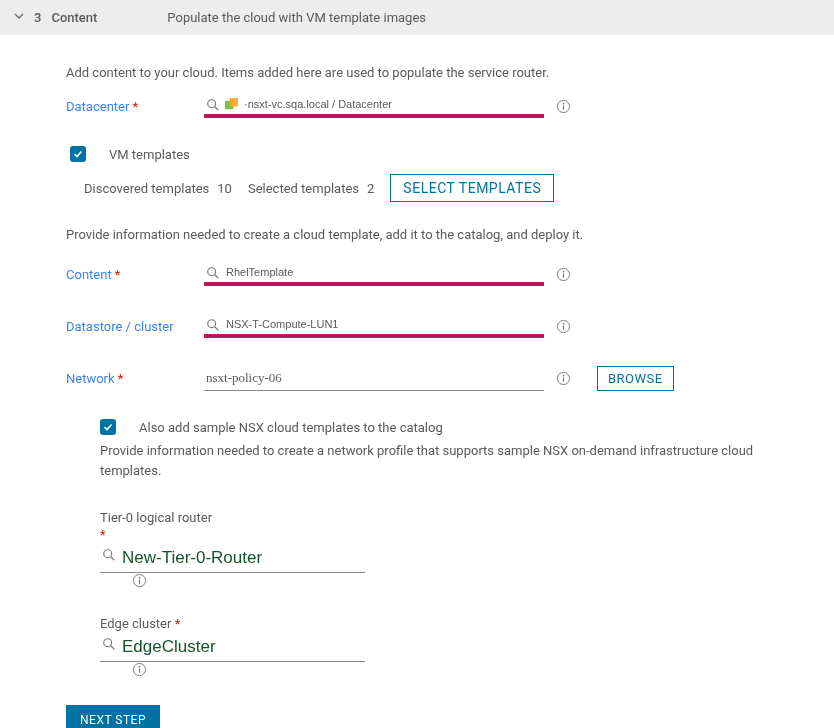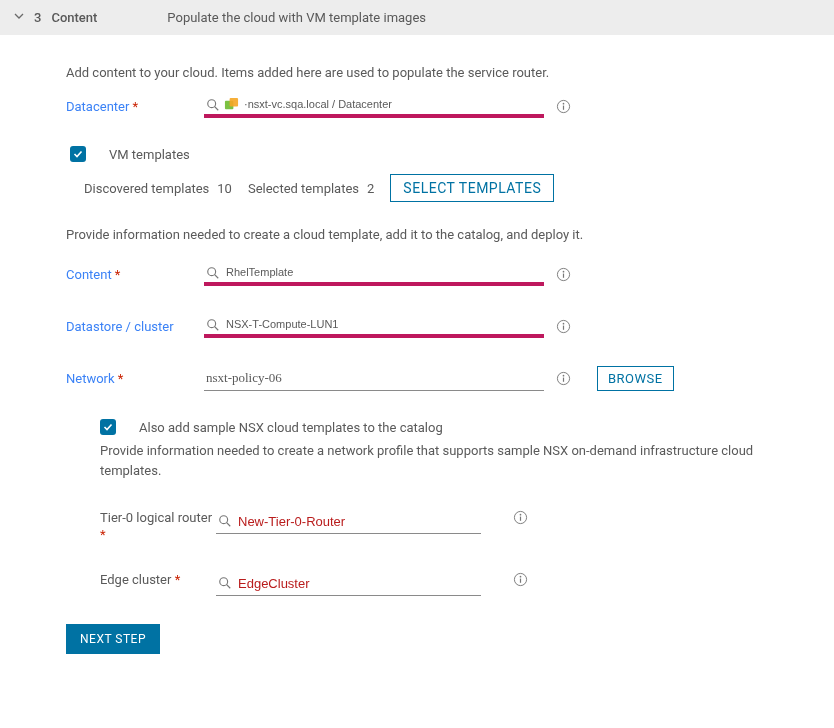--- a/index.html
+++ b/index.html
@@ -179,34 +179,35 @@
     .nsx-desc {
       color: #5a5a5a;
       margin-bottom: 30px;
       max-width: 660px;
       line-height: 1.5;
     }
     .nsx-row {
       display: flex;
       align-items: flex-start;
       margin-bottom: 28px;
+      flex-direction: column;
     }
     .nsx-label {
       width: 116px;
       color: #5a5a5a;
       flex-shrink: 0;
       line-height: 1.3;
     }
     .nsx-input {
       width: 265px;
       border: none;
       border-bottom: 1px solid #8a8a8a;
       padding: 4px 4px 4px 22px;
-      font-size: 13px;
-      color: #b91c1c;
+      font-size: 17px;
+      color: #14532d;
       background: transparent;
       outline: none;
     }
     .nsx-input-wrap {
       position: relative;
     }
     .footer {
       margin-top: 24px;
     }
     .browse-wrap {

